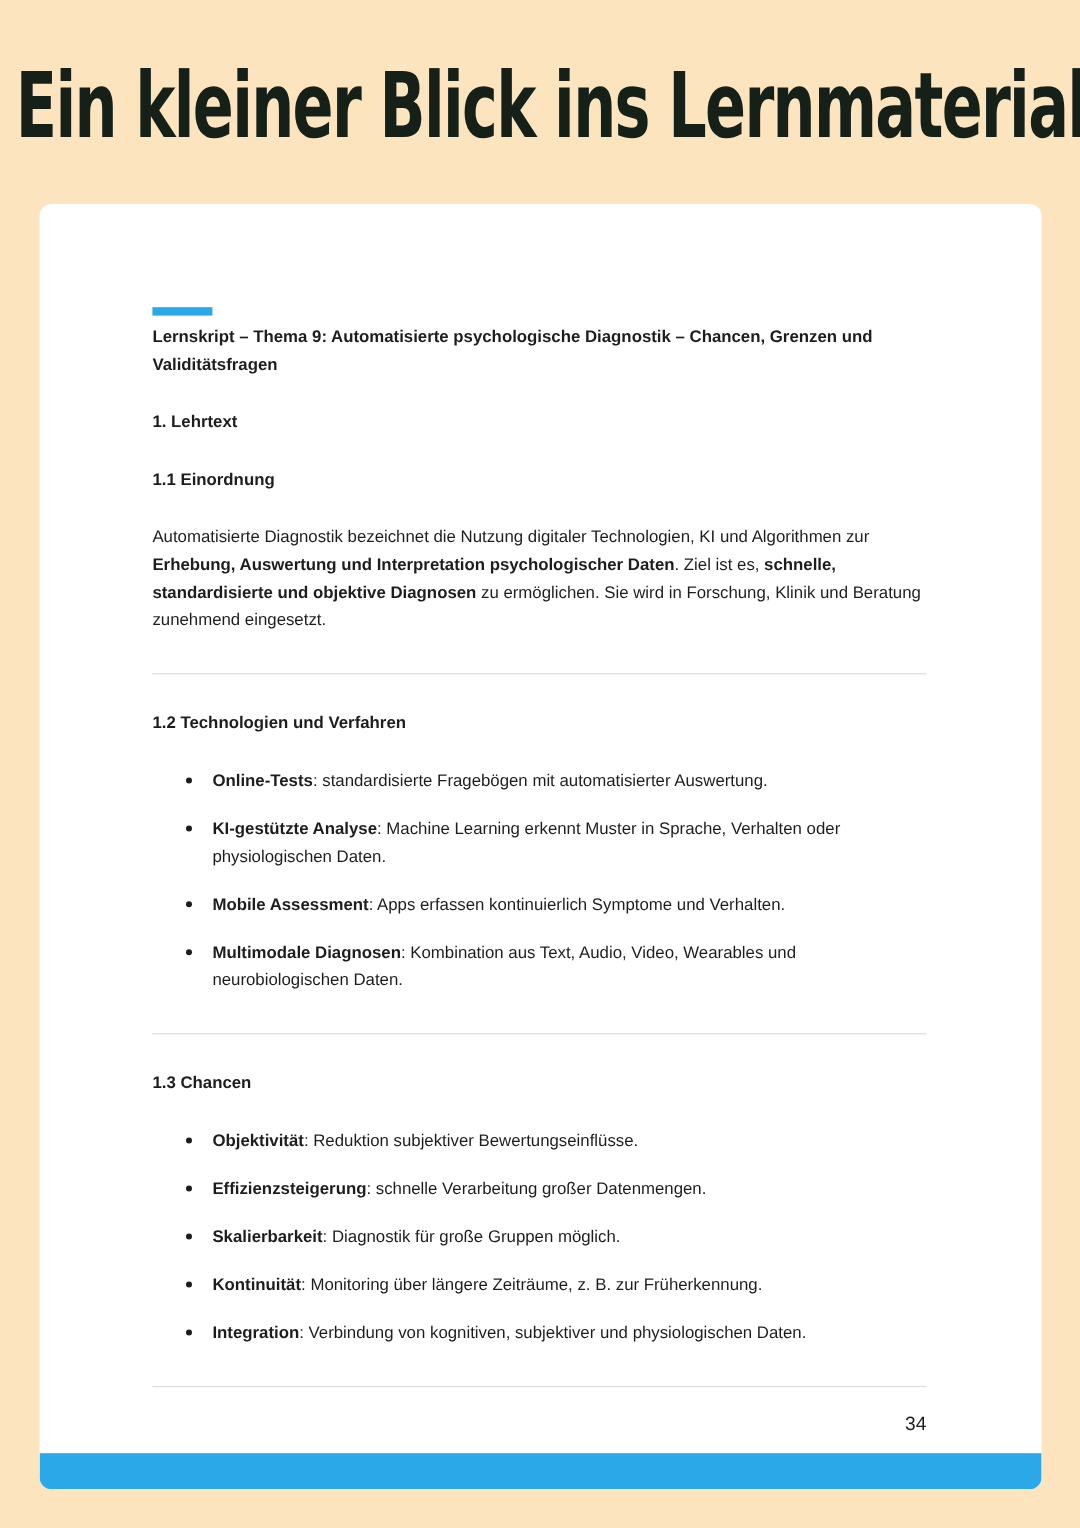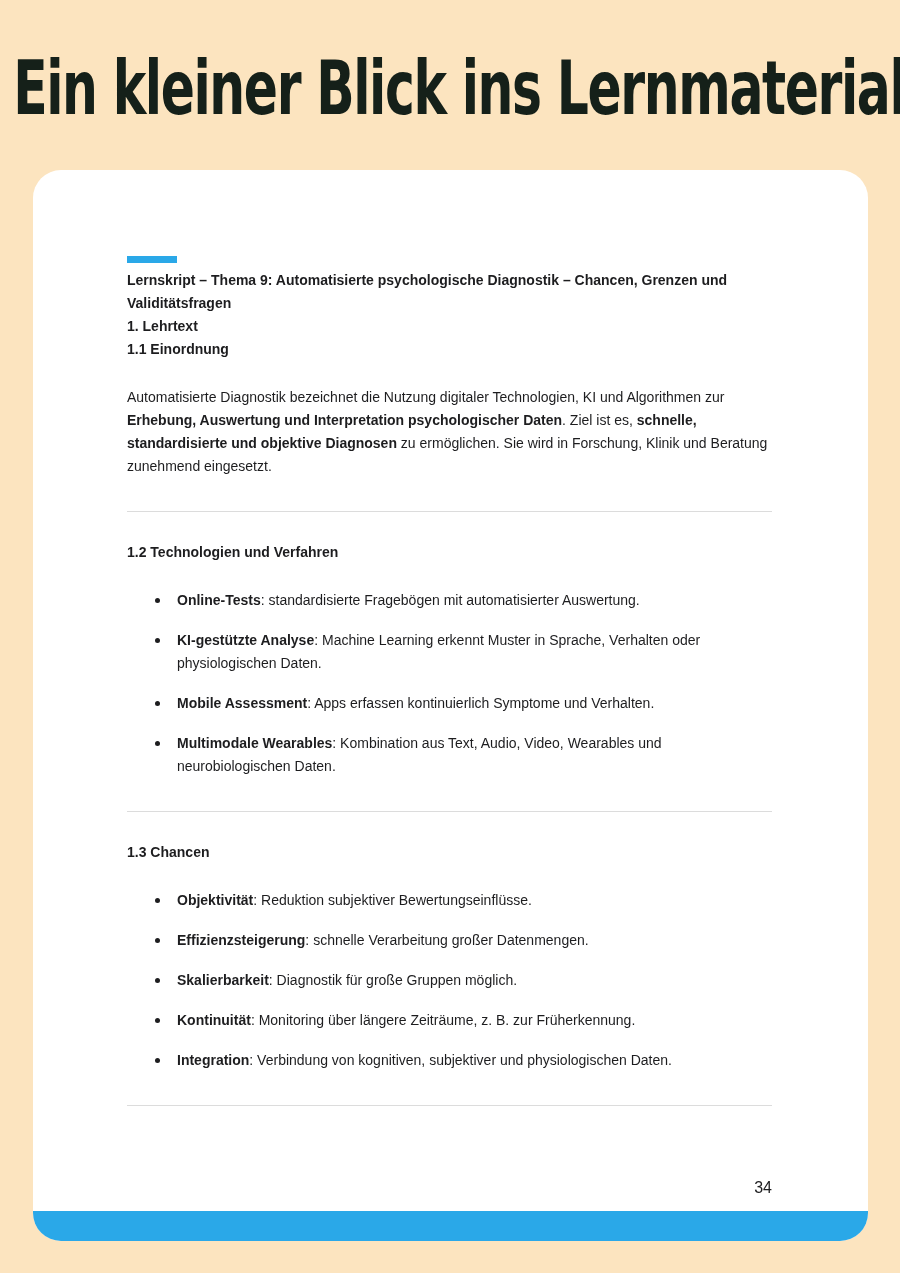--- a/index.html
+++ b/index.html
@@ -31,21 +31,21 @@
     transform: scaleX(0.70) scaleY(1.05);
     transform-origin: center top;
   }
 
   
   .card {
     position: absolute;
     left: 33px; top: 170px;
     width: 835px; height: 1071px;
     background: #FFFFFF;
-    border-radius: 28px;
+    border-radius: 10px;
     overflow: hidden;
   }
   .card-footer-bar {
     position: absolute;
     left: 0; right: 0; bottom: 0;
     height: 30px;
     background: #2AA8E8;
   }
   .page-number {
     position: absolute;
@@ -59,21 +59,21 @@
     padding: 86px 96px 0 94px;
     font-size: 14px;
     line-height: 23px;
   }
   .accent-bar {
     width: 50px; height: 7px;
     background: #2AA8E8;
     margin-bottom: 6px;
   }
   .doc-title { font-weight: bold; }
-  .doc-h     { font-weight: bold; }
+  .doc-h     { font-weight: bold; margin-top: 25px; }
   .doc-p     { margin-top: 25px; }
   .doc-p b, .term { font-weight: bold; }
   hr.doc-divider {
     border: none;
     border-top: 1px solid #DCDCDC;
     margin: 33px 0 29px;
   }
   ul.doc-list {
     list-style: none;
     margin: 25px 0 0;
@@ -107,21 +107,21 @@
 
   <div class="doc-h">1. Lehrtext</div>
       <div class="doc-h">1.1 Einordnung</div>
       <div class="doc-p"><span>Automatisierte Diagnostik bezeichnet die Nutzung digitaler Technologien, KI und Algorithmen zur </span><b>Erhebung, Auswertung und Interpretation psychologischer Daten</b><span>. Ziel ist es, </span><b>schnelle, standardisierte und objektive Diagnosen</b><span> zu ermöglichen. Sie wird in Forschung, Klinik und Beratung zunehmend eingesetzt.</span></div>
       <hr class="doc-divider">
       <div class="doc-h">1.2 Technologien und Verfahren</div>
       <ul class="doc-list">
         <li><span class="term">Online-Tests</span><span>: standardisierte Fragebögen mit automatisierter Auswertung.</span></li>
         <li><span class="term">KI-gestützte Analyse</span><span>: Machine Learning erkennt Muster in Sprache, Verhalten oder physiologischen Daten.</span></li>
         <li><span class="term">Mobile Assessment</span><span>: Apps erfassen kontinuierlich Symptome und Verhalten.</span></li>
-        <li><span class="term">Multimodale Wearables</span><span>: Kombination aus Text, Audio, Video, Wearables und neurobiologischen Daten.</span></li>
+        <li><span class="term">Multimodale Diagnosen</span><span>: Kombination aus Text, Audio, Video, Wearables und neurobiologischen Daten.</span></li>
       </ul>
       <hr class="doc-divider">
       <div class="doc-h">1.3 Chancen</div>
       <ul class="doc-list">
         <li><span class="term">Objektivität</span><span>: Reduktion subjektiver Bewertungseinflüsse.</span></li>
         <li><span class="term">Effizienzsteigerung</span><span>: schnelle Verarbeitung großer Datenmengen.</span></li>
         <li><span class="term">Skalierbarkeit</span><span>: Diagnostik für große Gruppen möglich.</span></li>
         <li><span class="term">Kontinuität</span><span>: Monitoring über längere Zeiträume, z. B. zur Früherkennung.</span></li>
         <li><span class="term">Integration</span><span>: Verbindung von kognitiven, subjektiver und physiologischen Daten.</span></li>
       </ul>

